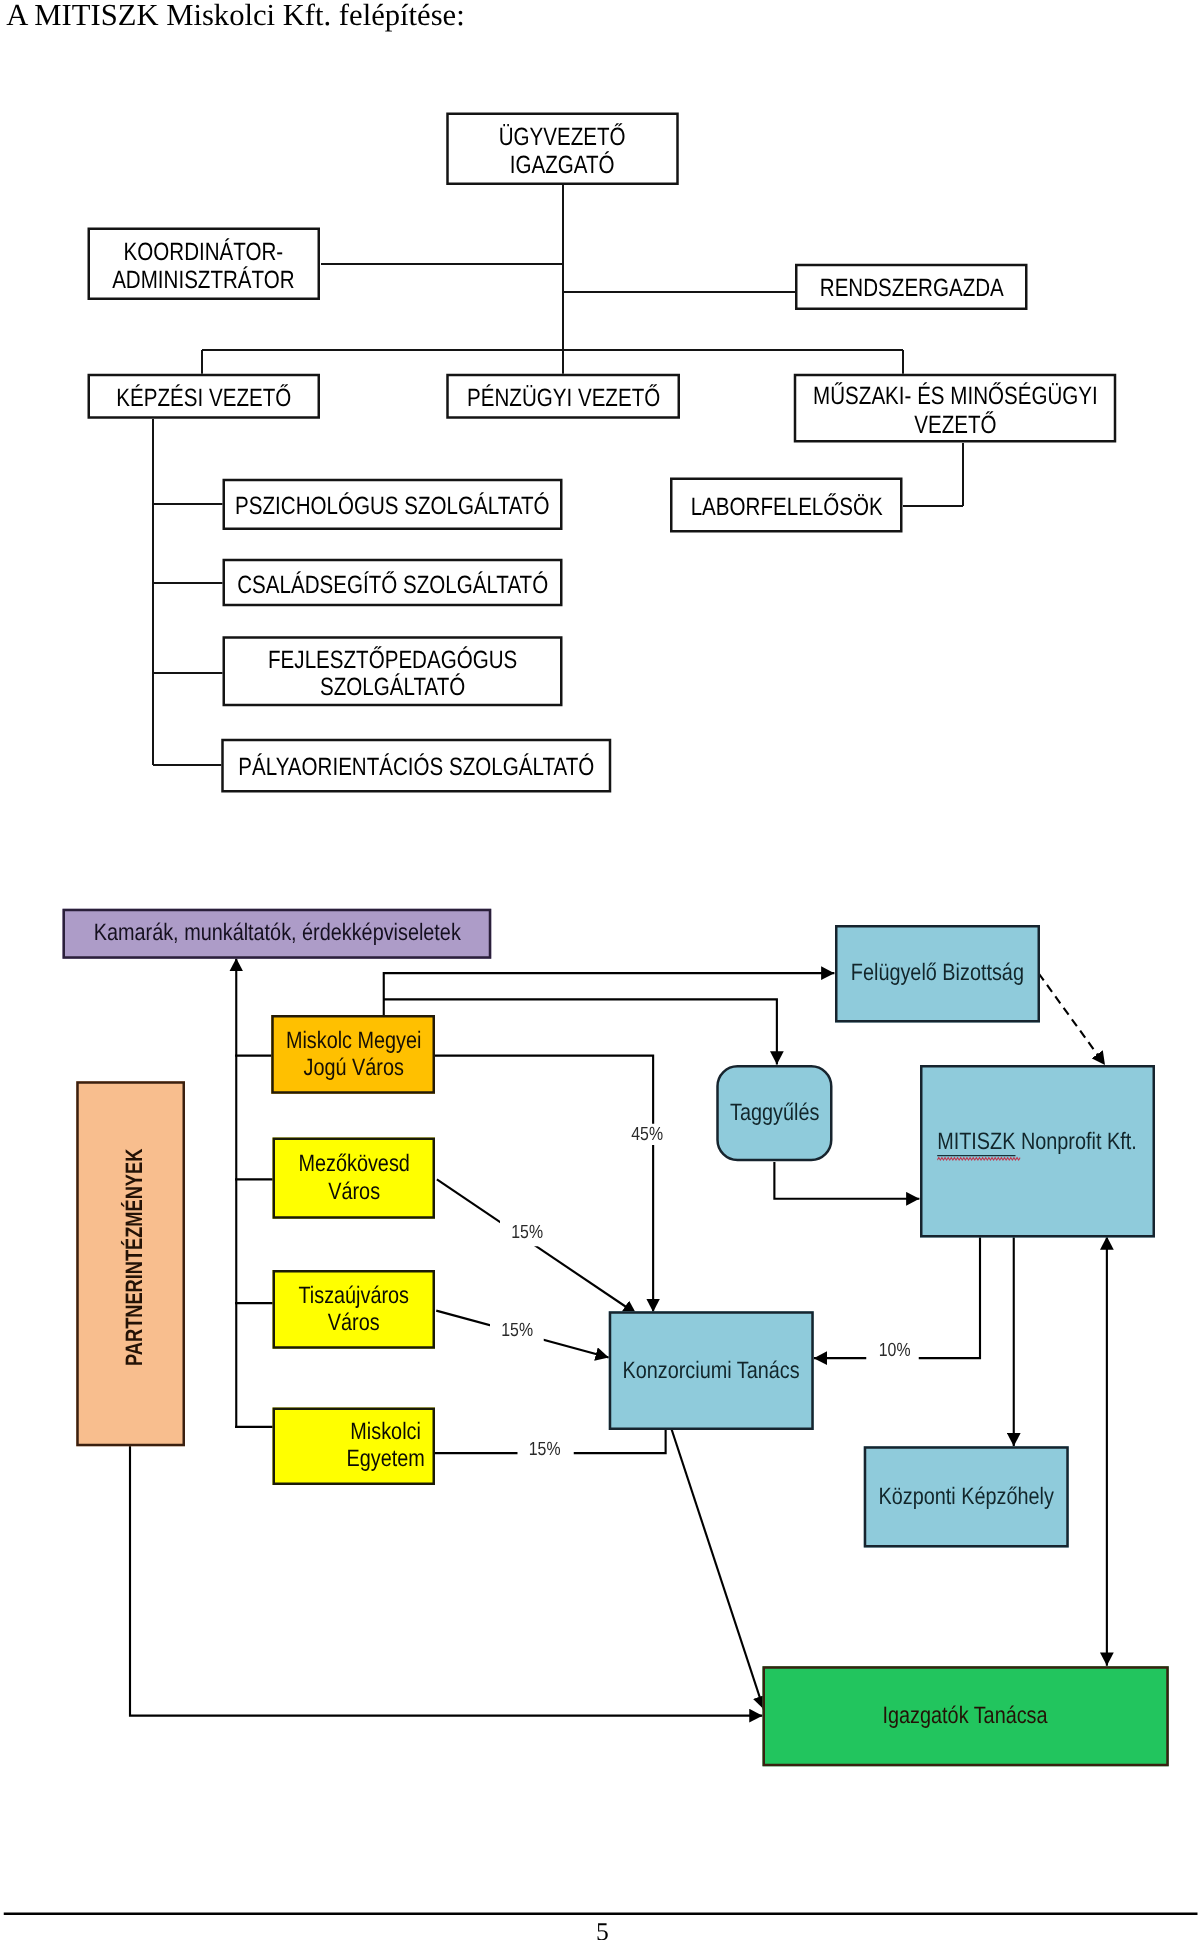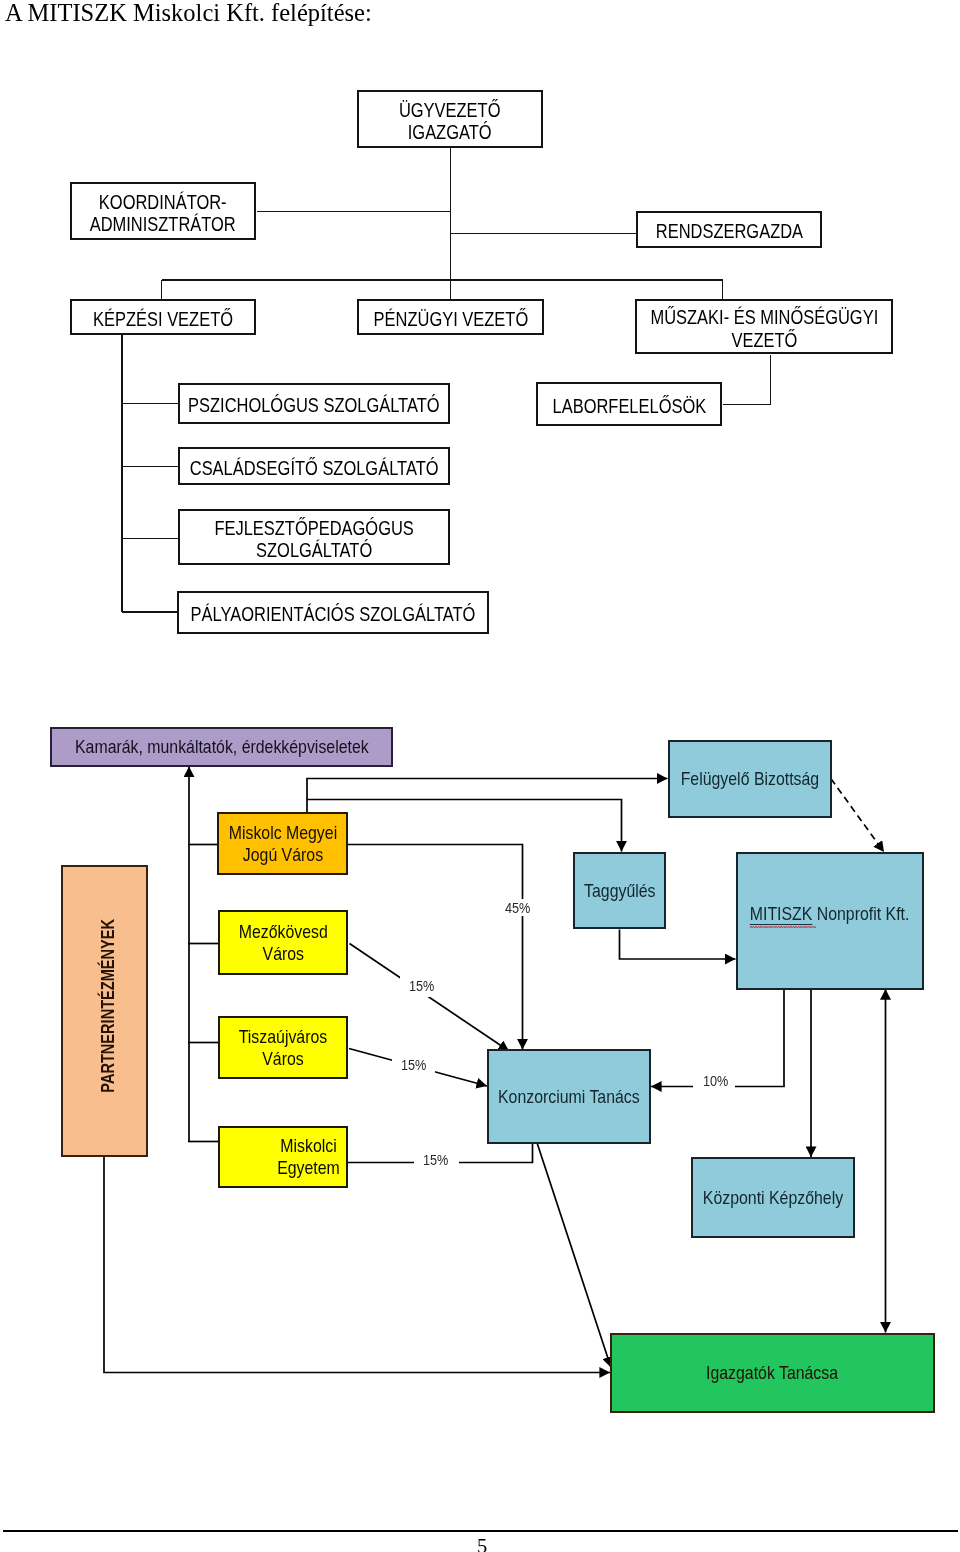--- a/index.html
+++ b/index.html
@@ -170,21 +170,21 @@
 
   <div class="fbox" style="left: 218px; top: 1126px; width: 130px; height: 62px; background-color: rgb(255, 255, 0); border-color: rgb(26, 26, 8); justify-content: flex-end;">
     <span style="color: rgb(11, 11, 4);">Miskolci
 Egyetem</span>
     </div>
 
   <div class="fbox" style="left: 668px; top: 740px; width: 164px; height: 78px; background-color: rgb(143, 203, 219); border-color: rgb(23, 36, 46);">
     <span style="color: rgb(18, 38, 43);">Felügyelő Bizottság</span>
     </div>
 
-  <div class="fbox" style="left: 573px; top: 852px; width: 93px; height: 77px; background-color: rgb(143, 203, 219); border-color: rgb(23, 36, 46);">
+  <div class="fbox" style="left: 573px; top: 852px; width: 93px; height: 77px; background-color: rgb(143, 203, 219); border-color: rgb(23, 36, 46); border-radius: 17px;">
     <span style="color: rgb(18, 38, 43);">Taggyűlés</span>
     </div>
 
   <div class="fbox" style="left: 736px; top: 852px; width: 188px; height: 138px; background-color: rgb(143, 203, 219); border-color: rgb(23, 36, 46);">
     <span style="position: relative; top: -7px; color: rgb(18, 38, 43);"><span class="spell"><span>MITISZK</span><svg class="squig" width="80" height="4" viewBox="0 0 80 4" preserveAspectRatio="none">
             <path d="M0,3 L1.5,1 L3,3 L4.5,1 L6,3 L7.5,1 L9,3 L10.5,1 L12,3 L13.5,1 L15,3 L16.5,1 L18,3 L19.5,1 L21,3 L22.5,1 L24,3 L25.5,1 L27,3 L28.5,1 L30,3 L31.5,1 L33,3 L34.5,1 L36,3 L37.5,1 L39,3 L40.5,1 L42,3 L43.5,1 L45,3 L46.5,1 L48,3 L49.5,1 L51,3 L52.5,1 L54,3 L55.5,1 L57,3 L58.5,1 L60,3 L61.5,1 L63,3 L64.5,1 L66,3 L67.5,1 L69,3 L70.5,1 L72,3 L73.5,1 L75,3 L76.5,1 L78,3 L79.5,1" fill="none" stroke="#c0394f" stroke-width="1"></path>
           </svg></span><span> Nonprofit Kft.</span></span>
     </div>
 
   <div class="fbox" style="left: 487px; top: 1049px; width: 164px; height: 95px; background-color: rgb(143, 203, 219); border-color: rgb(23, 36, 46);">

